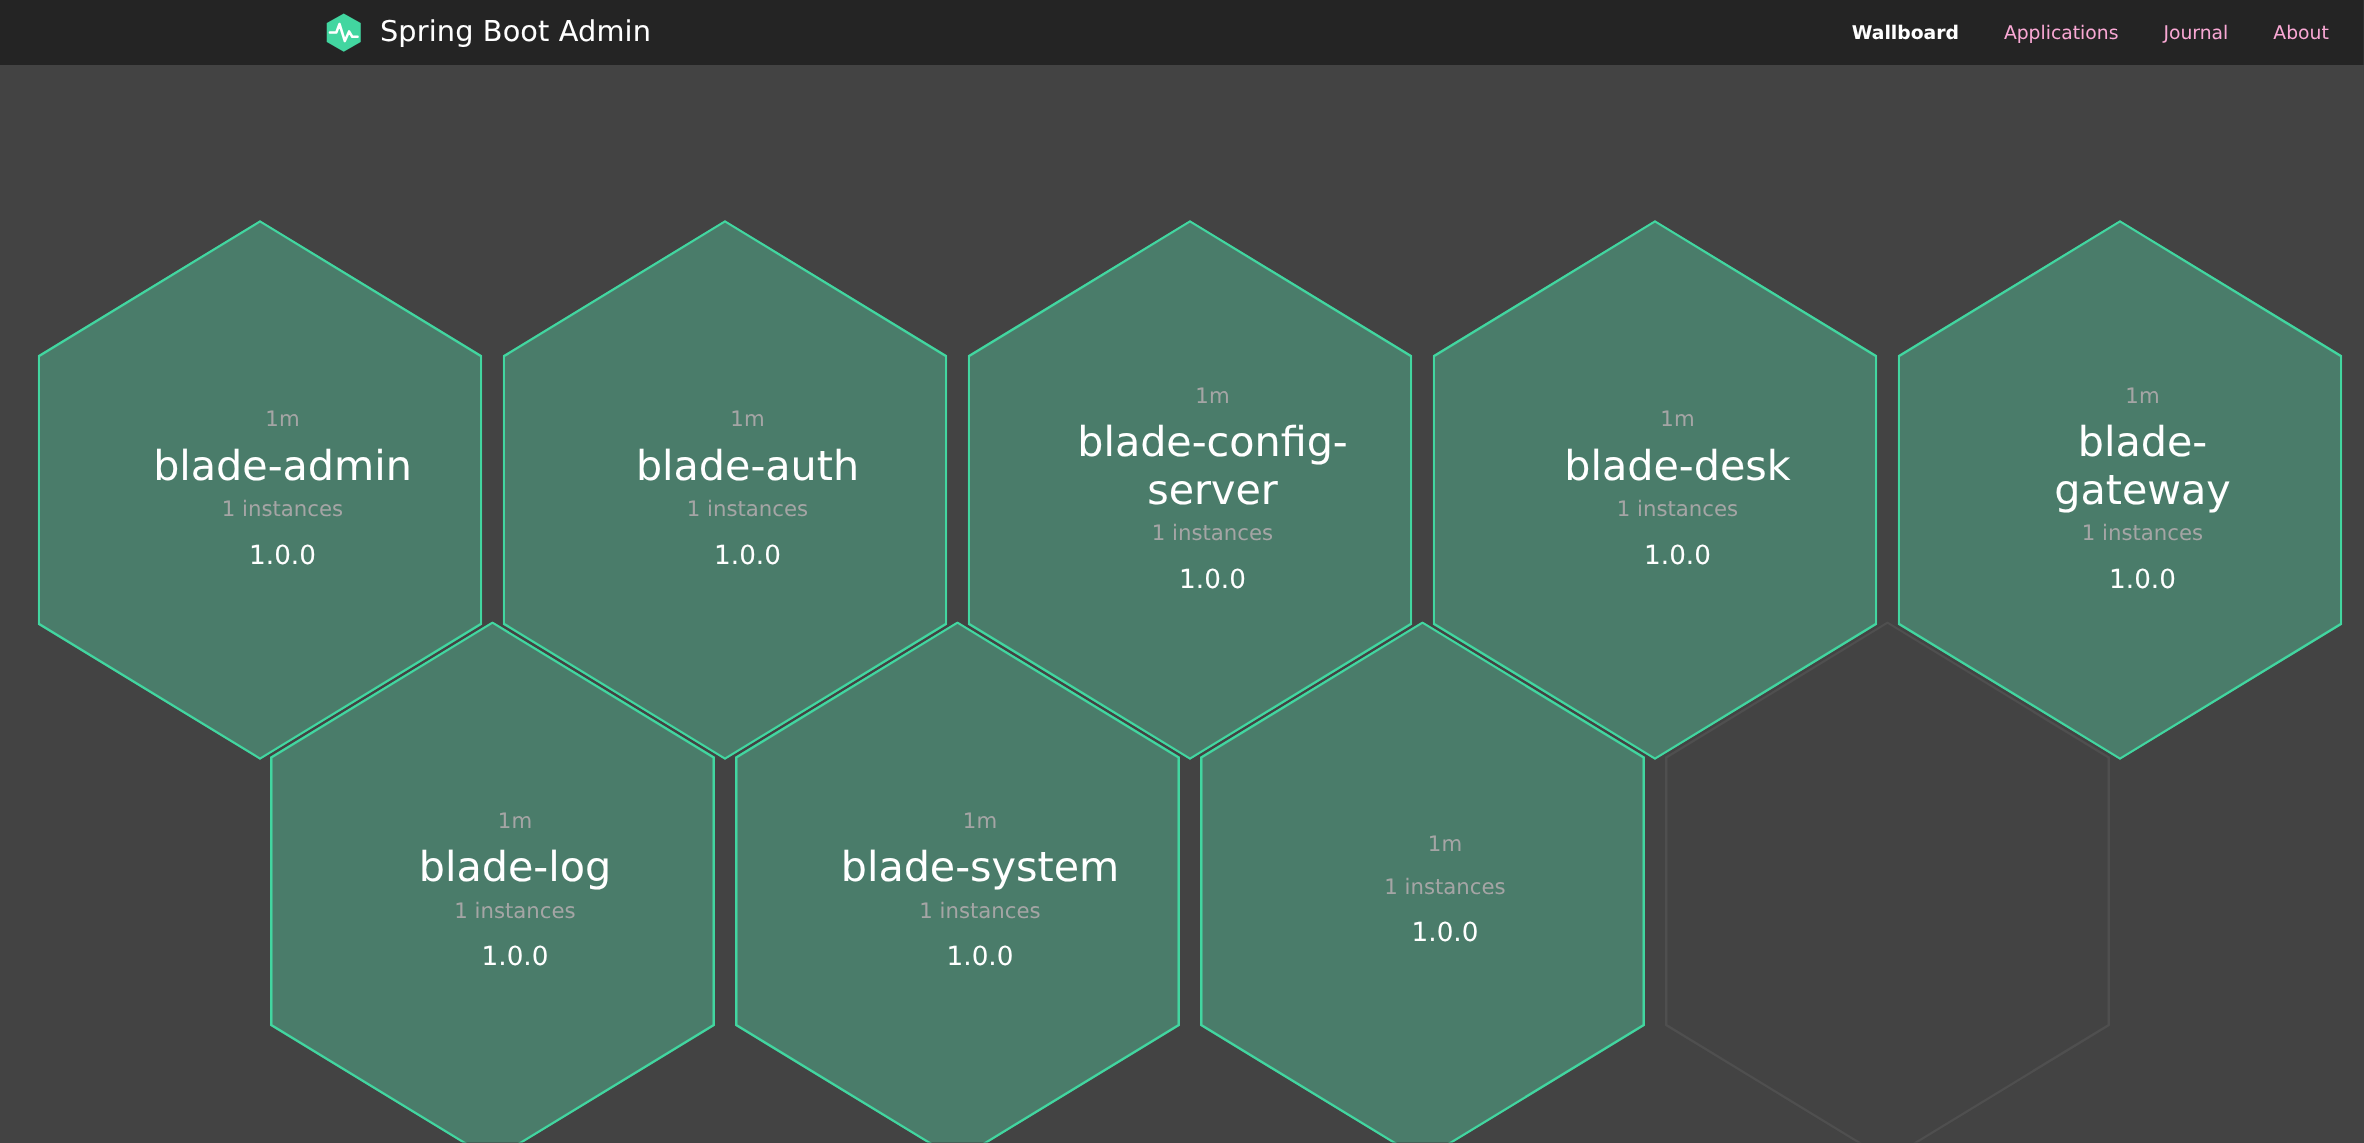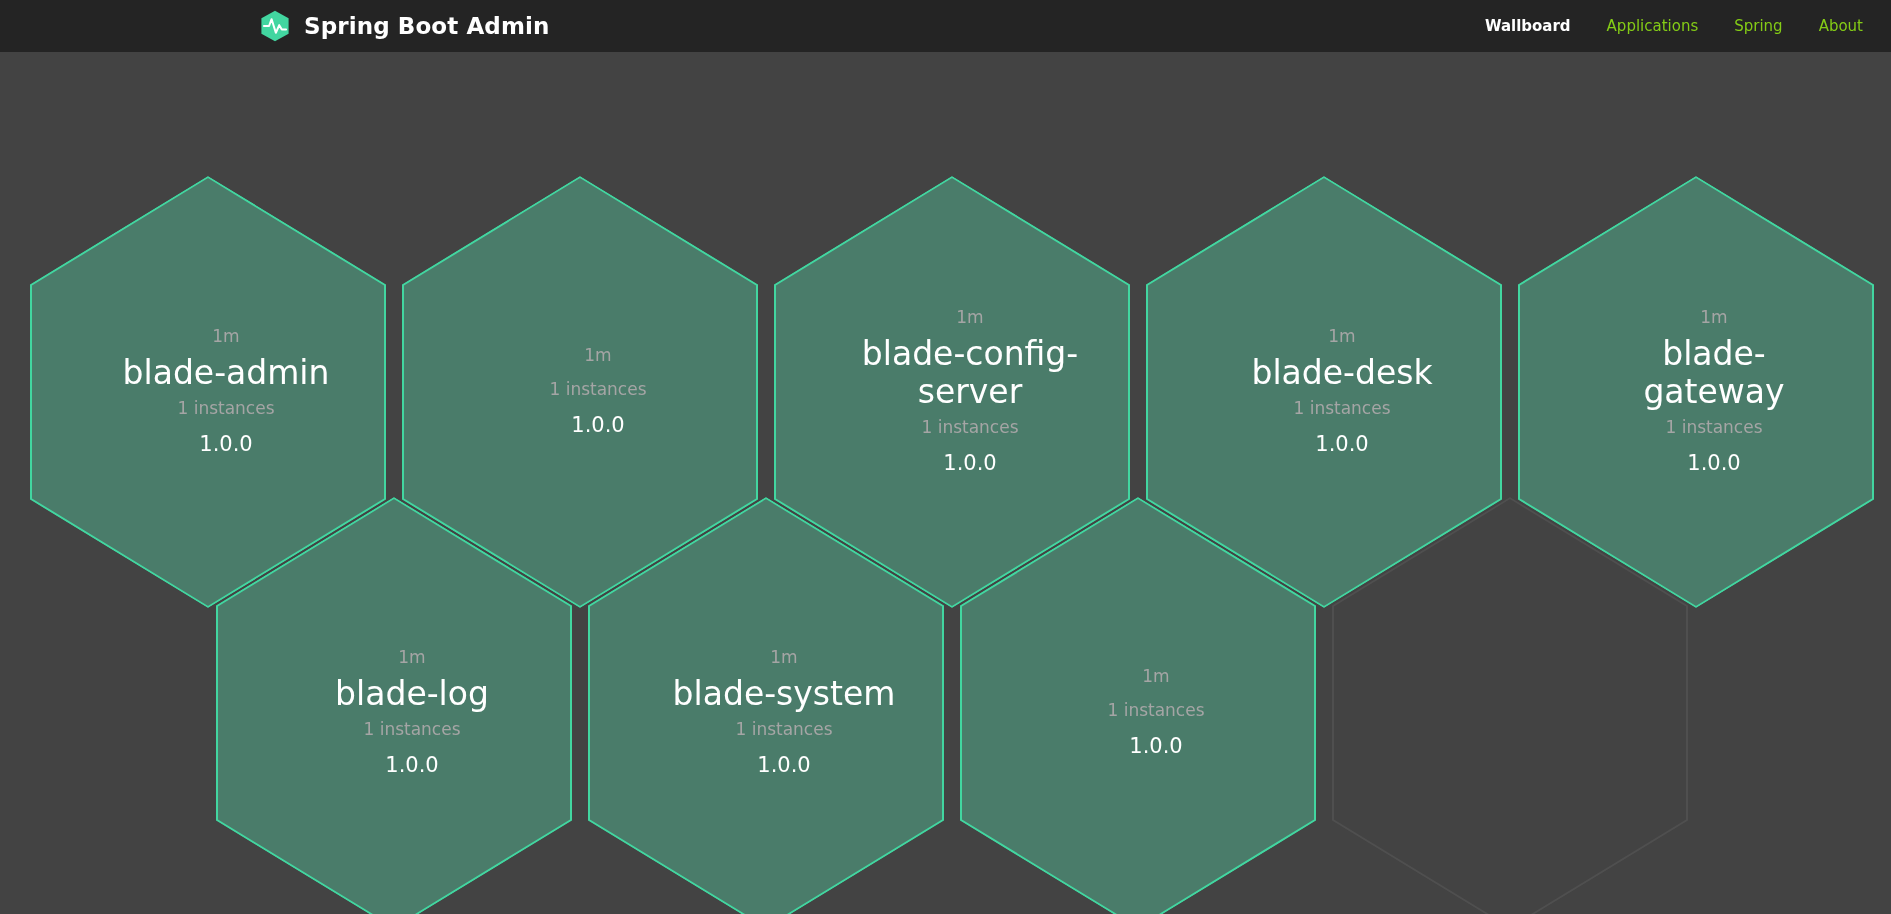--- a/index.html
+++ b/index.html
@@ -40,35 +40,35 @@
   .brand-logo {
     width: 34px;
     height: 34px;
     display: block;
     flex: none;
   }
 
   .brand-title {
     color: #ffffff;
     font-size: 23px;
-    font-weight: 700;
+    font-weight: 400;
     letter-spacing: 0.1px;
     white-space: nowrap;
   }
 
   .nav-links {
     margin-left: auto;
     margin-right: 28px;
     display: flex;
     align-items: center;
     gap: 36px;
   }
 
   .nav-link {
-    color: #84cc16;
+    color: #f9a8d4;
     font-size: 15px;
     text-decoration: none;
     white-space: nowrap;
     cursor: pointer;
   }
   .nav-link.active {
     color: #ffffff;
     font-weight: 700;
     margin-left: 22px;
   }
@@ -158,21 +158,21 @@
   <a class="brand" href="#">
     <svg class="brand-logo" viewBox="0 0 40 40">
       <polygon points="20,2 36,11 36,29 20,38 4,29 4,11" fill="#42d6a0"></polygon>
       <polyline points="7,20 13,20 16,12 21,28 25,19 28,24 33,24" fill="none" stroke="#ffffff" stroke-width="2.4" stroke-linejoin="round" stroke-linecap="round"></polyline>
     </svg>
     <span class="brand-title">Spring Boot Admin</span>
   </a>
   <div class="nav-links">
     <a class="nav-link active" href="#">Wallboard</a>
     <a class="nav-link" href="#">Applications</a>
-    <a class="nav-link" href="#">Spring</a>
+    <a class="nav-link" href="#">Journal</a>
     <a class="nav-link" href="#">About</a>
   </div>
 </nav>
 
 <main class="wallboard">
     <a class="hex" href="#" style="left: 30px; top: 124px;">
       <svg class="hex-shape" viewBox="0 0 356 432" preserveAspectRatio="none">
         <polygon points="178,1 355,109 355,323 178,431 1,323 1,109" fill="#4a7c6a" stroke="#42d6a0" stroke-width="2"></polygon>
       </svg>
       <div class="hex-body">
@@ -181,20 +181,21 @@
         <div class="hex-instances">1 instances</div>
         <div class="hex-version">1.0.0</div>
       </div>
     </a>
     <a class="hex" href="#" style="left: 402px; top: 124px;">
       <svg class="hex-shape" viewBox="0 0 356 432" preserveAspectRatio="none">
         <polygon points="178,1 355,109 355,323 178,431 1,323 1,109" fill="#4a7c6a" stroke="#42d6a0" stroke-width="2"></polygon>
       </svg>
       <div class="hex-body">
         <div class="hex-duration">1m</div>
+        <div class="hex-name">blade-auth</div>
         <div class="hex-instances">1 instances</div>
         <div class="hex-version">1.0.0</div>
       </div>
     </a>
     <a class="hex" href="#" style="left: 774px; top: 124px;">
       <svg class="hex-shape" viewBox="0 0 356 432" preserveAspectRatio="none">
         <polygon points="178,1 355,109 355,323 178,431 1,323 1,109" fill="#4a7c6a" stroke="#42d6a0" stroke-width="2"></polygon>
       </svg>
       <div class="hex-body">
         <div class="hex-duration">1m</div>

